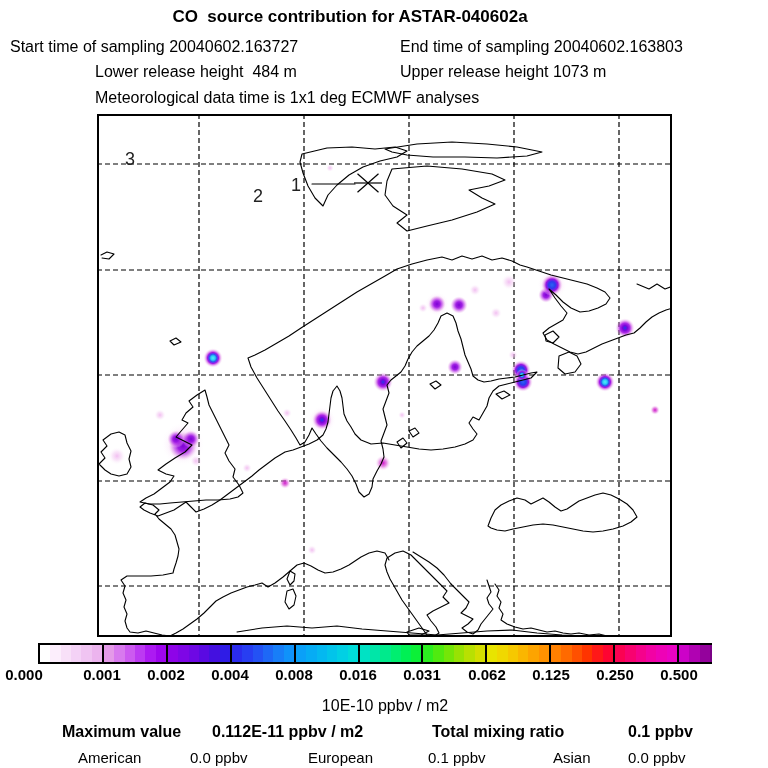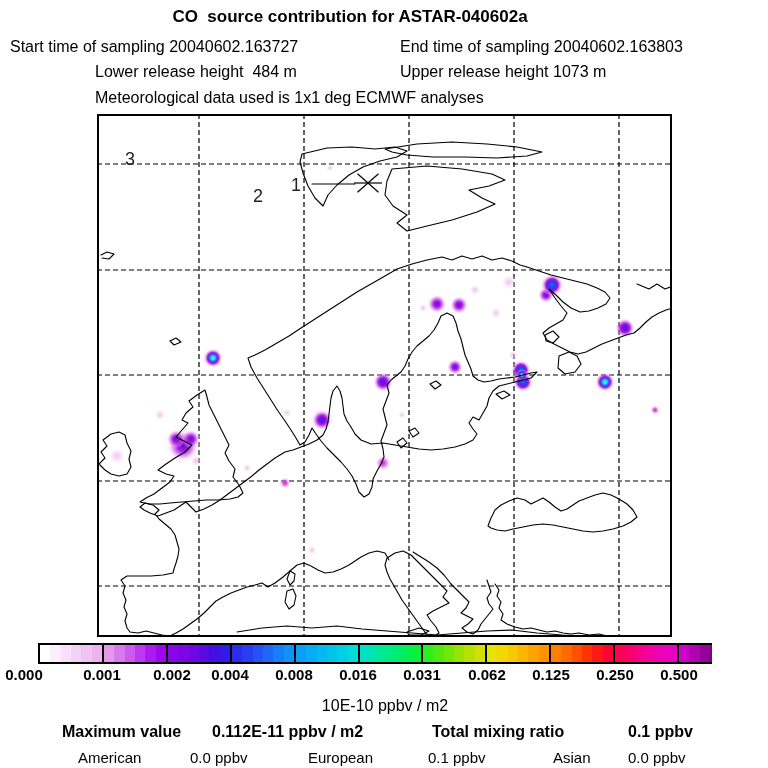--- a/index.html
+++ b/index.html
@@ -23,21 +23,21 @@
 </head>
 <body>
 
 <div id="stage">
 
   <div id="title" class="abs ctr">CO  source contribution for ASTAR-040602a</div>
   <div class="abs hline" style="top:38px;left:10px">Start time of sampling 20040602.163727</div>
   <div class="abs hline" style="top:38px;left:400px">End time of sampling 20040602.163803</div>
   <div class="abs hline" style="top:63px;left:95px">Lower release height  484 m</div>
   <div class="abs hline" style="top:63px;left:400px">Upper release height 1073 m</div>
-  <div class="abs hline" style="top:89px;left:95px">Meteorological data used is 1x1 deg ECMWF analyses</div>
+  <div class="abs hline" style="top:89px;left:95px">Meteorological data time is 1x1 deg ECMWF analyses</div>
 
   <svg id="map" viewBox="0 0 575 523" xmlns="http://www.w3.org/2000/svg">
     <defs>
       <radialGradient id="g-cyan">
         <stop offset="0%" stop-color="#55ecf8"></stop>
           <stop offset="22%" stop-color="#28ccf6"></stop>
         <stop offset="38%" stop-color="#2e55ee"></stop>
           <stop offset="55%" stop-color="#9a0ce6" stop-opacity="0.95"></stop>
         <stop offset="72%" stop-color="#cf58e2" stop-opacity="0.55"></stop>
           <stop offset="86%" stop-color="#edb9ee" stop-opacity="0.3"></stop>
@@ -181,21 +181,21 @@
       <div class="cb-seg" style="background: linear-gradient(to right, rgb(0, 226, 196) 0%, rgb(0, 226, 196) 16.67%, rgb(0, 230, 168) 16.67%, rgb(0, 230, 168) 33.33%, rgb(0, 234, 140) 33.33%, rgb(0, 234, 140) 50%, rgb(0, 238, 112) 50%, rgb(0, 238, 112) 66.67%, rgb(0, 240, 84) 66.67%, rgb(0, 240, 84) 83.33%, rgb(12, 240, 56) 83.33%, rgb(12, 240, 56) 100%);"></div>
       <div class="cb-seg" style="background: linear-gradient(to right, rgb(44, 238, 32) 0%, rgb(44, 238, 32) 16.67%, rgb(80, 234, 16) 16.67%, rgb(80, 234, 16) 33.33%, rgb(116, 230, 8) 33.33%, rgb(116, 230, 8) 50%, rgb(152, 226, 4) 50%, rgb(152, 226, 4) 66.67%, rgb(184, 224, 2) 66.67%, rgb(184, 224, 2) 83.33%, rgb(212, 222, 0) 83.33%, rgb(212, 222, 0) 100%);"></div>
       <div class="cb-seg" style="background: linear-gradient(to right, rgb(232, 228, 0) 0%, rgb(232, 228, 0) 16.67%, rgb(240, 216, 0) 16.67%, rgb(240, 216, 0) 33.33%, rgb(246, 200, 0) 33.33%, rgb(246, 200, 0) 50%, rgb(250, 182, 0) 50%, rgb(250, 182, 0) 66.67%, rgb(253, 164, 0) 66.67%, rgb(253, 164, 0) 83.33%, rgb(255, 146, 0) 83.33%, rgb(255, 146, 0) 100%);"></div>
       <div class="cb-seg" style="background: linear-gradient(to right, rgb(255, 128, 0) 0%, rgb(255, 128, 0) 16.67%, rgb(255, 106, 0) 16.67%, rgb(255, 106, 0) 33.33%, rgb(255, 80, 0) 33.33%, rgb(255, 80, 0) 50%, rgb(255, 52, 0) 50%, rgb(255, 52, 0) 66.67%, rgb(255, 24, 24) 66.67%, rgb(255, 24, 24) 83.33%, rgb(254, 4, 50) 83.33%, rgb(254, 4, 50) 100%);"></div>
       <div class="cb-seg" style="background: linear-gradient(to right, rgb(251, 2, 82) 0%, rgb(251, 2, 82) 16.67%, rgb(248, 2, 112) 16.67%, rgb(248, 2, 112) 33.33%, rgb(245, 2, 140) 33.33%, rgb(245, 2, 140) 50%, rgb(242, 2, 164) 50%, rgb(242, 2, 164) 66.67%, rgb(238, 2, 182) 66.67%, rgb(238, 2, 182) 83.33%, rgb(234, 2, 196) 83.33%, rgb(234, 2, 196) 100%);"></div>
       <div class="cb-seg" style="background: linear-gradient(to right, rgb(204, 2, 200) 0%, rgb(204, 2, 200) 16.67%, rgb(176, 2, 178) 16.67%, rgb(176, 2, 178) 33.33%, rgb(148, 2, 156) 33.33%, rgb(148, 2, 156) 50%, rgb(122, 2, 134) 50%, rgb(122, 2, 134) 66.67%, rgb(96, 2, 112) 66.67%, rgb(96, 2, 112) 83.33%, rgb(72, 2, 90) 83.33%, rgb(72, 2, 90) 100%);"></div>
     </div>
   <div id="cb-labels">
       <span class="cb-lab" style="left: 24px;">0.000</span>
       <span class="cb-lab" style="left: 102px;">0.001</span>
-      <span class="cb-lab" style="left: 172px;">0.002</span>
+      <span class="cb-lab" style="left: 166px;">0.002</span>
       <span class="cb-lab" style="left: 230px;">0.004</span>
       <span class="cb-lab" style="left: 294px;">0.008</span>
       <span class="cb-lab" style="left: 358px;">0.016</span>
       <span class="cb-lab" style="left: 422px;">0.031</span>
       <span class="cb-lab" style="left: 487px;">0.062</span>
       <span class="cb-lab" style="left: 551px;">0.125</span>
       <span class="cb-lab" style="left: 615px;">0.250</span>
       <span class="cb-lab" style="left: 679px;">0.500</span>
       <span class="cb-lab" style="left: 735px;">1.000</span>
     </div>

